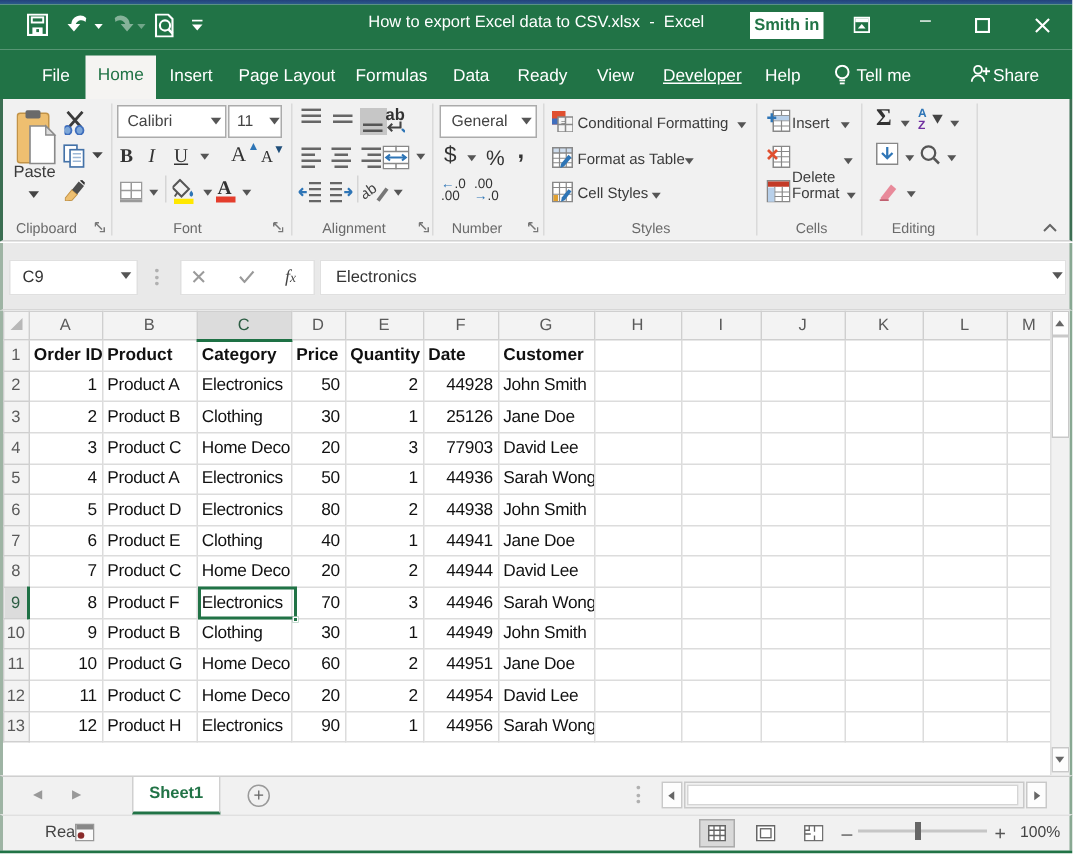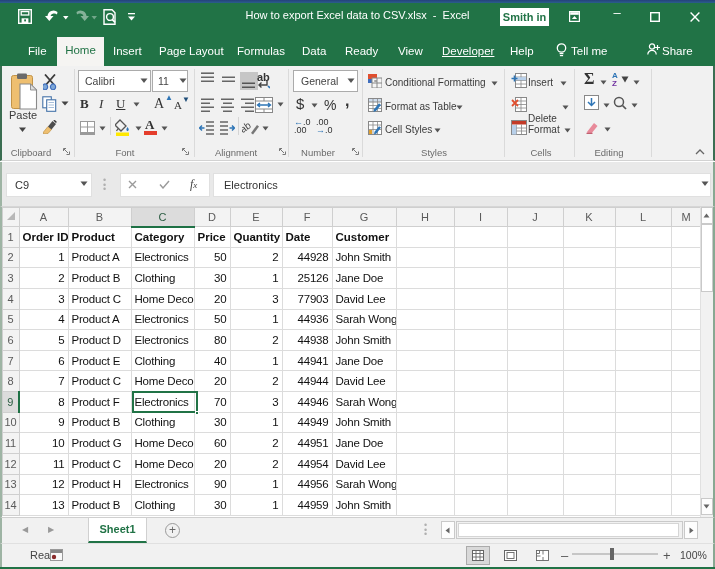--- a/index.html
+++ b/index.html
@@ -651,36 +651,20 @@
           <td class="num">1</td>
           <td class="num">44956</td>
           <td>Sarah Wong</td>
           <td></td>
           <td></td>
           <td></td>
           <td></td>
           <td></td>
           <td></td>
         </tr>
-<tr>
-          <td class="rh">14</td>
-          <td class="num">13</td>
-          <td>Product B</td>
-          <td>Clothing</td>
-          <td class="num">30</td>
-          <td class="num">1</td>
-          <td class="num">44959</td>
-          <td>John Smith</td>
-          <td></td>
-          <td></td>
-          <td></td>
-          <td></td>
-          <td></td>
-          <td></td>
-        </tr>
 </tbody>
     </table>
 <div class="abs" id="vscroll"></div>
 <div class="abs" style="right:0.5px;top:0px;width:12px;height:17px;background:#fdfdfd;border:1px solid #c9c9c9;"></div>
 <svg class="abs" style="right:3.5px;top:6px;" width="7" height="5" viewBox="0 0 7 5">
       <path d="M3.5 0.5 L6.5 4.5 H0.5 z" fill="#666"></path>
     </svg>
 <div class="abs" style="right:0.5px;top:17px;width:12px;height:68px;background:#fff;border:1px solid #c9c9c9;"></div>
 <div class="abs" style="right:0.5px;top:291px;width:12px;height:17px;background:#fdfdfd;border:1px solid #c9c9c9;"></div>
 <svg class="abs" style="right:3.5px;top:297px;" width="7" height="5" viewBox="0 0 7 5">

